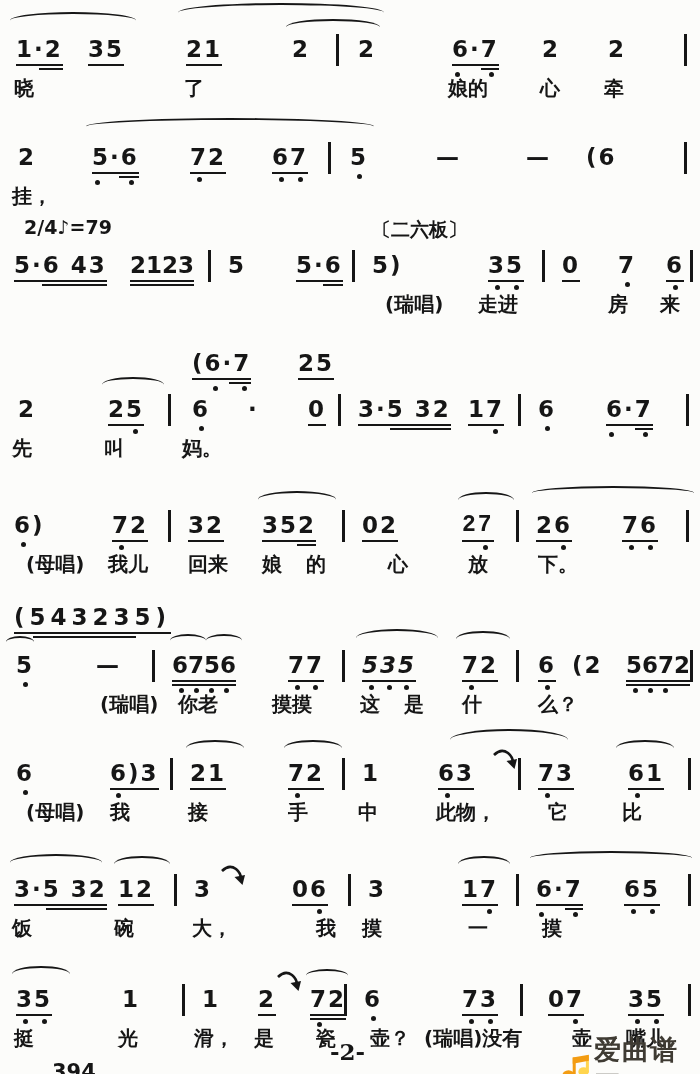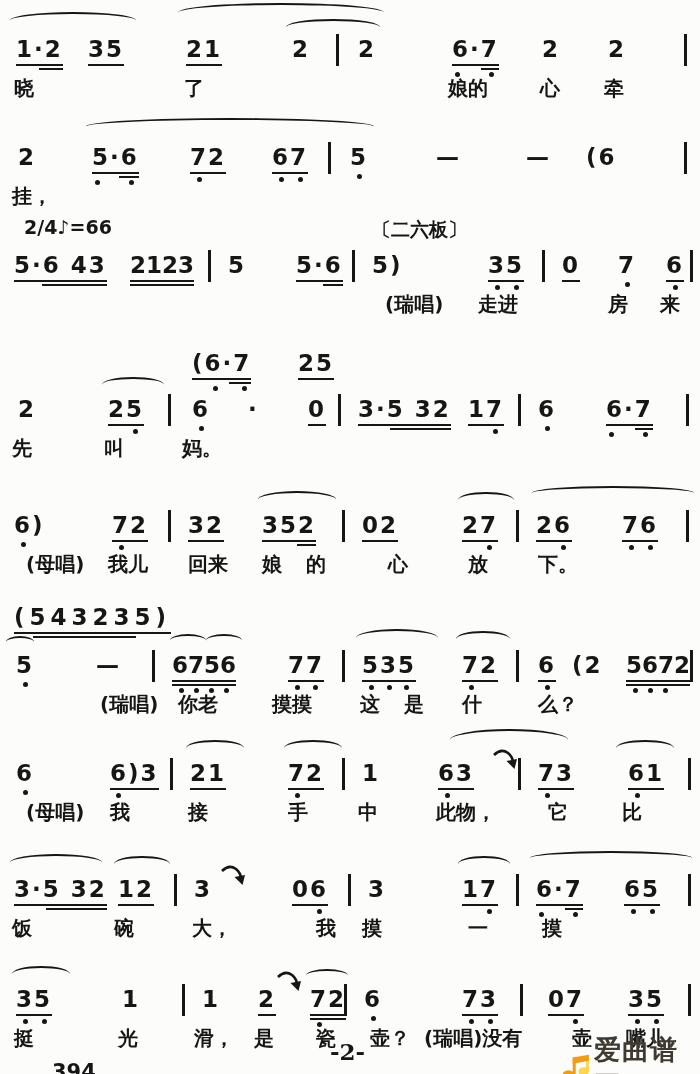--- a/index.html
+++ b/index.html
@@ -18,21 +18,21 @@
   .pagenum{position:absolute;left:330px;top:1038px;font-family:"DejaVu Serif",serif;
            font-weight:bold;font-size:23px;}
   .fragment{position:absolute;left:52px;top:1060px;font-weight:bold;font-size:21px;}
   .wm{position:absolute;left:560px;top:1032px;display:flex;align-items:center;gap:2px;}
   .wm-text{font-weight:bold;font-size:27px;color:#3f3b33;letter-spacing:1px;}
 </style>
 </head>
 <body>
 
 <div class="page">
-  <div class="tempo" style="left:24px;top:216px;">2/4♪=66</div>
+  <div class="tempo" style="left:24px;top:216px;">2/4♪=79</div>
   <div class="tempo" style="left:372px;top:217px;">〔二六板〕</div>
 
   <div id="systems">
       <div class="system" style="top: 36px;">
         <div class="note" style="left: 16px; top: 0px; letter-spacing: 2px;">1·2<div class="uline" style="left: 0px; right: 0px; bottom: -4px;"></div><div class="uline" style="left: 50%; width: 50%; bottom: -8px;"></div></div>
         <div class="note" style="left: 88px; top: 0px; letter-spacing: 2px;">35<div class="uline" style="left: 0px; right: 0px; bottom: -4px;"></div></div>
         <div class="note" style="left: 186px; top: 0px; letter-spacing: 2px;">21<div class="uline" style="left: 0px; right: 0px; bottom: -4px;"></div></div>
         <div class="note" style="left: 292px; top: 0px; letter-spacing: 2px;">2</div>
         <div class="bar" style="left: 336px; top: -2px;"></div>
         <div class="note" style="left: 358px; top: 0px; letter-spacing: 2px;">2</div>
@@ -104,21 +104,21 @@
         <div class="lyric" style="left: 182px; top: 40px;">妈。</div>
       </div>
       <div class="system" style="top: 512px;">
         <div class="note" style="left: 14px; top: 0px; letter-spacing: 2px;">6)<div class="odot" style="left: calc(30% - 2.5px); bottom: -9px;"></div></div>
         <div class="note" style="left: 112px; top: 0px; letter-spacing: 2px;">72<div class="uline" style="left: 0px; right: 0px; bottom: -4px;"></div><div class="odot" style="left: calc(25% - 2.5px); bottom: -12px;"></div></div>
         <div class="bar" style="left: 168px; top: -2px;"></div>
         <div class="note" style="left: 188px; top: 0px; letter-spacing: 2px;">32<div class="uline" style="left: 0px; right: 0px; bottom: -4px;"></div></div>
         <div class="note" style="left: 262px; top: 0px; letter-spacing: 2px;">352<div class="uline" style="left: 0px; right: 0px; bottom: -4px;"></div><div class="uline" style="left: 65%; width: 35%; bottom: -8px;"></div></div>
         <div class="bar" style="left: 342px; top: -2px;"></div>
         <div class="note" style="left: 362px; top: 0px; letter-spacing: 2px;">02<div class="uline" style="left: 0px; right: 0px; bottom: -4px;"></div></div>
-        <div class="note" style="left: 462px; top: 0px; letter-spacing: 2px;">27<div class="uline" style="left: 0px; right: 0px; bottom: -4px;"></div><div class="odot" style="left: calc(75% - 2.5px); bottom: -12px;"></div></div>
+        <div class="note" style="left: 462px; top: 0px; letter-spacing: 2px; font-family: Liberation Mono, monospace;">27<div class="uline" style="left: 0px; right: 0px; bottom: -4px;"></div><div class="odot" style="left: calc(75% - 2.5px); bottom: -12px;"></div></div>
         <div class="bar" style="left: 516px; top: -2px;"></div>
         <div class="note" style="left: 536px; top: 0px; letter-spacing: 2px;">26<div class="uline" style="left: 0px; right: 0px; bottom: -4px;"></div><div class="odot" style="left: calc(75% - 2.5px); bottom: -12px;"></div></div>
         <div class="note" style="left: 622px; top: 0px; letter-spacing: 2px;">76<div class="uline" style="left: 0px; right: 0px; bottom: -4px;"></div><div class="odot" style="left: calc(25% - 2.5px); bottom: -12px;"></div><div class="odot" style="left: calc(78% - 2.5px); bottom: -12px;"></div></div>
         <div class="bar" style="left: 686px; top: -2px;"></div>
         <div class="arc" style="left: 258px; width: 78px; height: 15px; top: -21px;"></div>
         <div class="arc" style="left: 458px; width: 56px; height: 14px; top: -20px;"></div>
         <div class="arc" style="left: 532px; width: 162px; height: 12px; top: -26px;"></div>
         <div class="lyric" style="left: 26px; top: 40px;">(母唱)</div>
         <div class="lyric" style="left: 108px; top: 40px;">我儿</div>
         <div class="lyric" style="left: 188px; top: 40px;">回来</div>
@@ -129,21 +129,21 @@
         <div class="lyric" style="left: 538px; top: 40px;">下。</div>
       </div>
       <div class="system" style="top: 652px;">
         <div class="note" style="left: 14px; top: -48px; letter-spacing: 5px;">(543235)<div class="uline" style="left: 0px; right: 0px; bottom: -4px;"></div><div class="uline" style="left: 12%; width: 66%; bottom: -8px;"></div></div>
         <div class="note" style="left: 16px; top: 0px; letter-spacing: 2px;">5<div class="odot" style="left: calc(50% - 2.5px); bottom: -9px;"></div></div>
         <div class="note" style="left: 96px; top: 0px; letter-spacing: 2px;">—</div>
         <div class="bar" style="left: 152px; top: -2px;"></div>
         <div class="note" style="left: 172px; top: 0px; letter-spacing: 0px;">6756<div class="uline" style="left: 0px; right: 0px; bottom: -4px;"></div><div class="uline" style="left: 0px; right: 0px; bottom: -8px;"></div><div class="odot" style="left: calc(15% - 2.5px); bottom: -15px;"></div><div class="odot" style="left: calc(38% - 2.5px); bottom: -15px;"></div><div class="odot" style="left: calc(62% - 2.5px); bottom: -15px;"></div><div class="odot" style="left: calc(85% - 2.5px); bottom: -15px;"></div></div>
         <div class="note" style="left: 288px; top: 0px; letter-spacing: 2px;">77<div class="uline" style="left: 0px; right: 0px; bottom: -4px;"></div><div class="odot" style="left: calc(25% - 2.5px); bottom: -12px;"></div><div class="odot" style="left: calc(75% - 2.5px); bottom: -12px;"></div></div>
         <div class="bar" style="left: 342px; top: -2px;"></div>
-        <div class="note" style="left: 362px; top: 0px; letter-spacing: 2px;">535<div class="uline" style="left: 0px; right: 0px; bottom: -4px;"></div><div class="odot" style="left: calc(17% - 2.5px); bottom: -12px;"></div><div class="odot" style="left: calc(50% - 2.5px); bottom: -12px;"></div><div class="odot" style="left: calc(83% - 2.5px); bottom: -12px;"></div></div>
+        <div class="note" style="left: 362px; top: 0px; letter-spacing: 2px; font-style: italic;">535<div class="uline" style="left: 0px; right: 0px; bottom: -4px;"></div><div class="odot" style="left: calc(17% - 2.5px); bottom: -12px;"></div><div class="odot" style="left: calc(50% - 2.5px); bottom: -12px;"></div><div class="odot" style="left: calc(83% - 2.5px); bottom: -12px;"></div></div>
         <div class="note" style="left: 462px; top: 0px; letter-spacing: 2px;">72<div class="uline" style="left: 0px; right: 0px; bottom: -4px;"></div><div class="odot" style="left: calc(25% - 2.5px); bottom: -12px;"></div></div>
         <div class="bar" style="left: 516px; top: -2px;"></div>
         <div class="note" style="left: 538px; top: 0px; letter-spacing: 2px;">6<div class="uline" style="left: 0px; right: 0px; bottom: -4px;"></div><div class="odot" style="left: calc(50% - 2.5px); bottom: -12px;"></div></div>
         <div class="note" style="left: 572px; top: 0px; letter-spacing: 2px;">(2</div>
         <div class="note" style="left: 626px; top: 0px; letter-spacing: 0px;">5672<div class="uline" style="left: 0px; right: 0px; bottom: -4px;"></div><div class="uline" style="left: 0px; right: 0px; bottom: -8px;"></div><div class="odot" style="left: calc(15% - 2.5px); bottom: -15px;"></div><div class="odot" style="left: calc(38% - 2.5px); bottom: -15px;"></div><div class="odot" style="left: calc(62% - 2.5px); bottom: -15px;"></div></div>
         <div class="bar" style="left: 690px; top: -2px;"></div>
         <div class="arc" style="left: 6px; width: 28px; height: 10px; top: -16px;"></div>
         <div class="arc" style="left: 170px; width: 36px; height: 11px; top: -18px;"></div>
         <div class="arc" style="left: 206px; width: 36px; height: 11px; top: -18px;"></div>
         <div class="arc" style="left: 356px; width: 82px; height: 16px; top: -23px;"></div>

